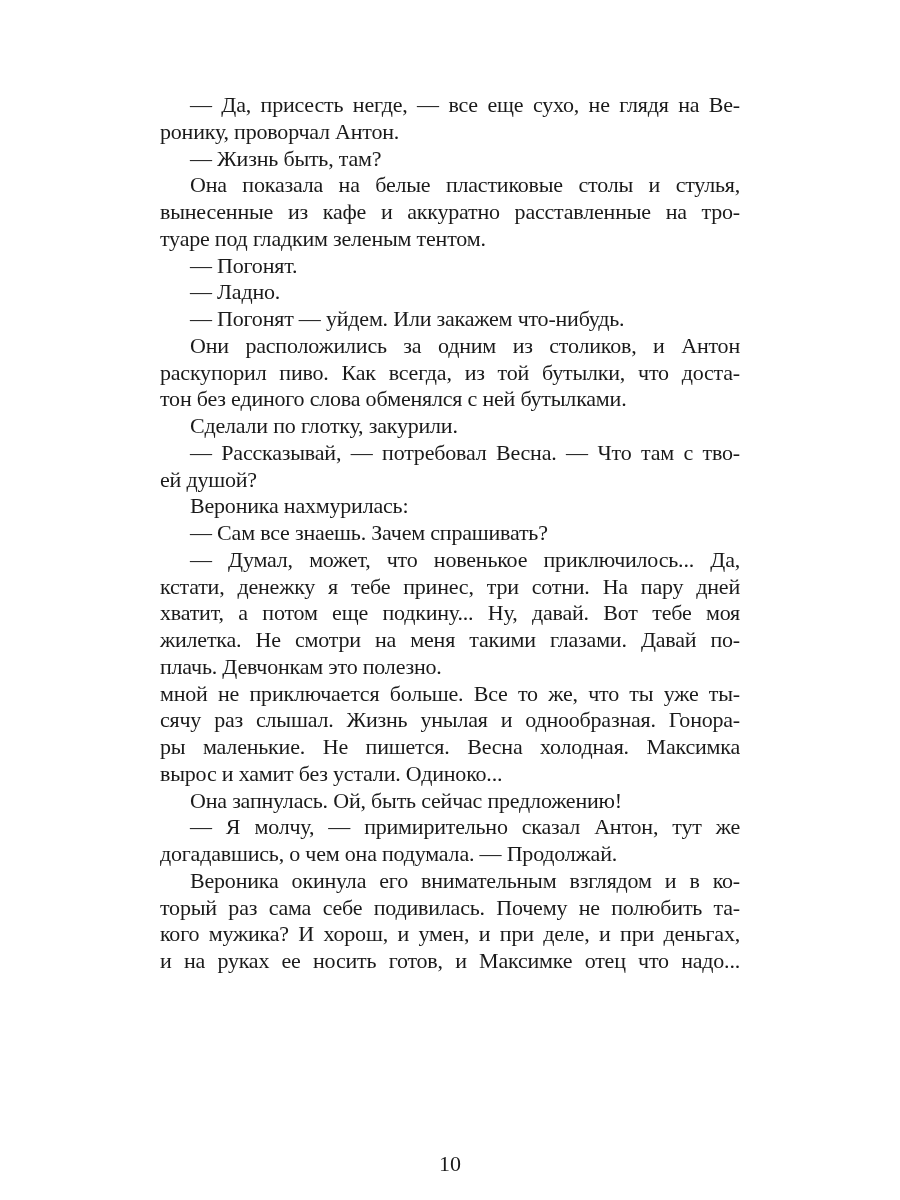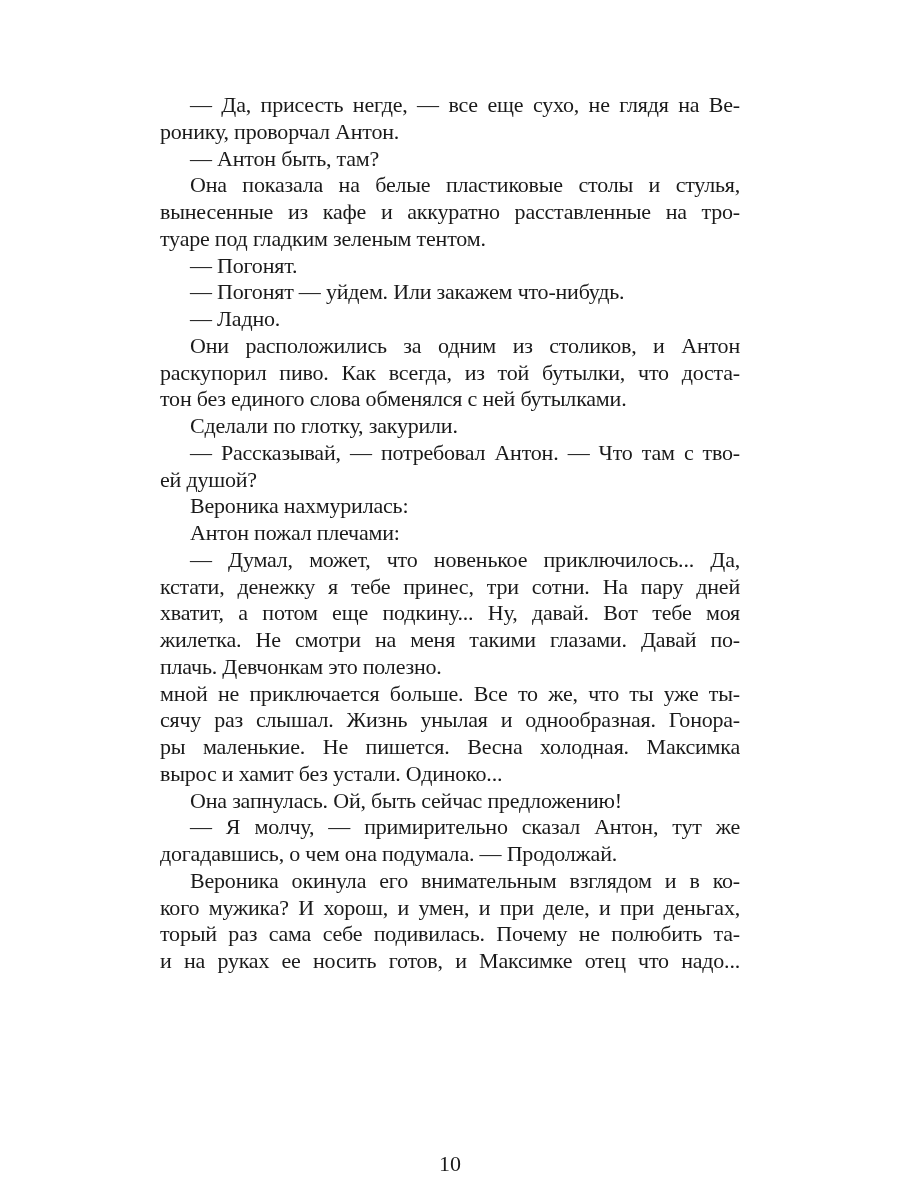--- a/index.html
+++ b/index.html
@@ -54,46 +54,46 @@
       line-height: 26px;
     }
   </style>
 </head>
 <body>
 
 <div class="page">
   <div class="text-block" id="text-block">
       <span class="line indent">— Да, присесть негде, — все еще сухо, не глядя на Ве-</span>
       <span class="line last">ронику, проворчал Антон.</span>
-      <span class="line indent last">— Антон быть, там?</span>
+      <span class="line indent last">— Жизнь быть, там?</span>
       <span class="line indent">Она показала на белые пластиковые столы и стулья,</span>
       <span class="line">вынесенные из кафе и аккуратно расставленные на тро-</span>
       <span class="line last">туаре под гладким зеленым тентом.</span>
       <span class="line indent last">— Погонят.</span>
+      <span class="line indent last">— Ладно.</span>
       <span class="line indent last">— Погонят — уйдем. Или закажем что-нибудь.</span>
-      <span class="line indent last">— Ладно.</span>
       <span class="line indent">Они расположились за одним из столиков, и Антон</span>
       <span class="line">раскупорил пиво. Как всегда, из той бутылки, что доста-</span>
       <span class="line last">тон без единого слова обменялся с ней бутылками.</span>
       <span class="line indent last">Сделали по глотку, закурили.</span>
-      <span class="line indent">— Рассказывай, — потребовал Антон. — Что там с тво-</span>
+      <span class="line indent">— Рассказывай, — потребовал Весна. — Что там с тво-</span>
       <span class="line last">ей душой?</span>
       <span class="line indent last">Вероника нахмурилась:</span>
-      <span class="line indent last">Антон пожал плечами:</span>
+      <span class="line indent last">— Сам все знаешь. Зачем спрашивать?</span>
       <span class="line indent">— Думал, может, что новенькое приключилось... Да,</span>
       <span class="line">кстати, денежку я тебе принес, три сотни. На пару дней</span>
       <span class="line">хватит, а потом еще подкину... Ну, давай. Вот тебе моя</span>
       <span class="line">жилетка. Не смотри на меня такими глазами. Давай по-</span>
       <span class="line last">плачь. Девчонкам это полезно.</span>
       <span class="line">мной не приключается больше. Все то же, что ты уже ты-</span>
       <span class="line">сячу раз слышал. Жизнь унылая и однообразная. Гонора-</span>
       <span class="line">ры маленькие. Не пишется. Весна холодная. Максимка</span>
       <span class="line last">вырос и хамит без устали. Одиноко...</span>
       <span class="line indent last">Она запнулась. Ой, быть сейчас предложению!</span>
       <span class="line indent">— Я молчу, — примирительно сказал Антон, тут же</span>
       <span class="line last">догадавшись, о чем она подумала. — Продолжай.</span>
       <span class="line indent">Вероника окинула его внимательным взглядом и в ко-</span>
+      <span class="line">торый раз сама себе подивилась. Почему не полюбить та-</span>
       <span class="line">кого мужика? И хорош, и умен, и при деле, и при деньгах,</span>
-      <span class="line">торый раз сама себе подивилась. Почему не полюбить та-</span>
       <span class="line">и на руках ее носить готов, и Максимке отец что надо...</span>
     </div>
   <div class="page-number">10</div>
 </div>
 
 </body></html>

